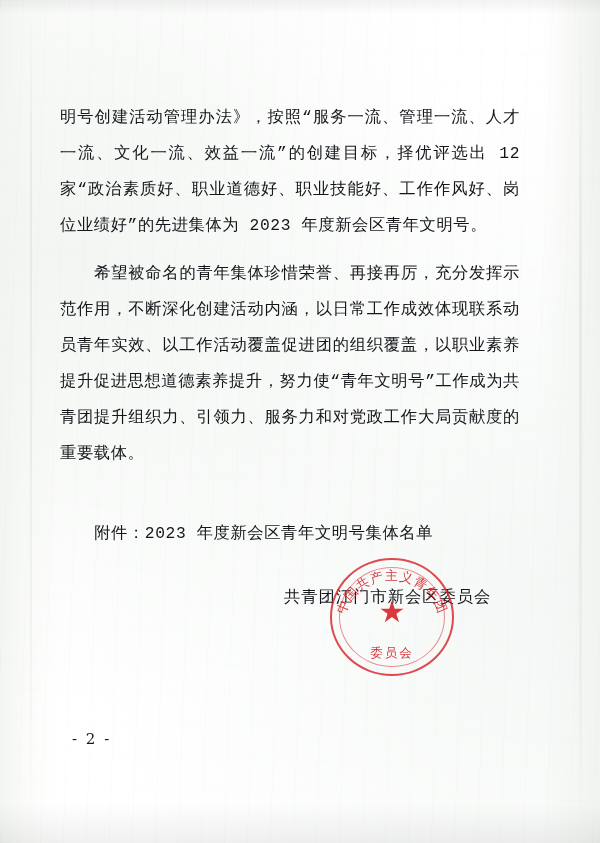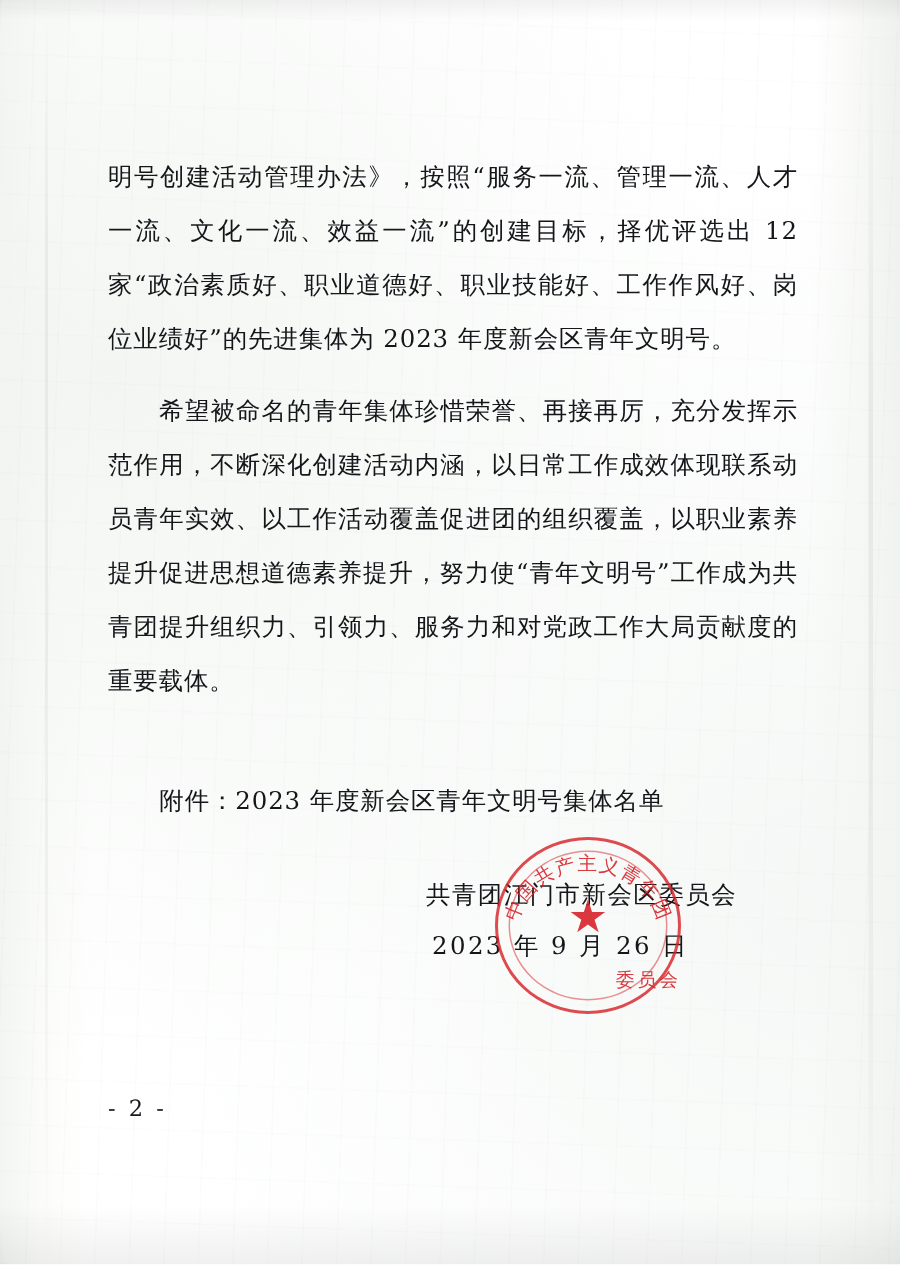--- a/index.html
+++ b/index.html
@@ -62,29 +62,30 @@
   .edge-shadow-bottom {
     position: absolute;
     left: 0; bottom: 0; width: 600px; height: 40px;
     background: linear-gradient(0deg, rgba(0,0,0,0.06), rgba(0,0,0,0));
     pointer-events: none;
   }
 
   
   .body-text {
     position: absolute;
-    left: 72px;
+    left: 60px;
     top: 100px;
     width: 460px;
     color: #14161a;
     font-size: 16.3px;
     line-height: 36px;
     letter-spacing: 0.6px;
     text-align: justify;
     text-justify: inter-character;
+    font-family: Liberation Mono, monospace;
   }
   .para {
     margin: 0 0 2px 0;
     text-indent: 0;
   }
   .para.indent {
     text-indent: 2.1em;
     margin-top: 12px;
   }
   .para.attach {
@@ -155,21 +156,21 @@
     font-family: "DejaVu Serif", "Liberation Serif", serif;
     font-size: 13px;
     letter-spacing: 1px;
     opacity: 0.9;
   }
   .seal-bottom {
     position: absolute;
     left: 0;
     bottom: 14px;
     width: 124px;
-    text-align: right;
+    text-align: center;
     color: #d7232a;
     font-size: 12.5px;
     letter-spacing: 2px;
     opacity: 0.9;
   }
 
   
   .page-number {
     position: absolute;
     left: 72px;
@@ -189,21 +190,20 @@
   <div class="fold-right"></div>
 
   <div class="body-text">
     <p class="para">明号创建活动管理办法》，按照“服务一流、管理一流、人才一流、文化一流、效益一流”的创建目标，择优评选出 12 家“政治素质好、职业道德好、职业技能好、工作作风好、岗位业绩好”的先进集体为 2023 年度新会区青年文明号。</p>
     <p class="para indent">希望被命名的青年集体珍惜荣誉、再接再厉，充分发挥示范作用，不断深化创建活动内涵，以日常工作成效体现联系动员青年实效、以工作活动覆盖促进团的组织覆盖，以职业素养提升促进思想道德素养提升，努力使“青年文明号”工作成为共青团提升组织力、引领力、服务力和对党政工作大局贡献度的重要载体。</p>
     <p class="para attach">附件：2023 年度新会区青年文明号集体名单</p>
   </div>
 
   <div class="signature">
     <div class="sig-line">共青团江门市新会区委员会</div>
-    <div class="sig-line date">2023 年 9 月 26 日</div>
   </div>
 
   <div class="seal">
     <div class="seal-ring"></div>
     <div class="seal-ring inner"></div>
     <svg class="seal-arc" viewBox="0 0 124 118">
       <defs>
         <path id="arcpath" d="M 14,66 A 48,44 0 0 1 110,66" fill="none"></path>
       </defs>
       <text>

